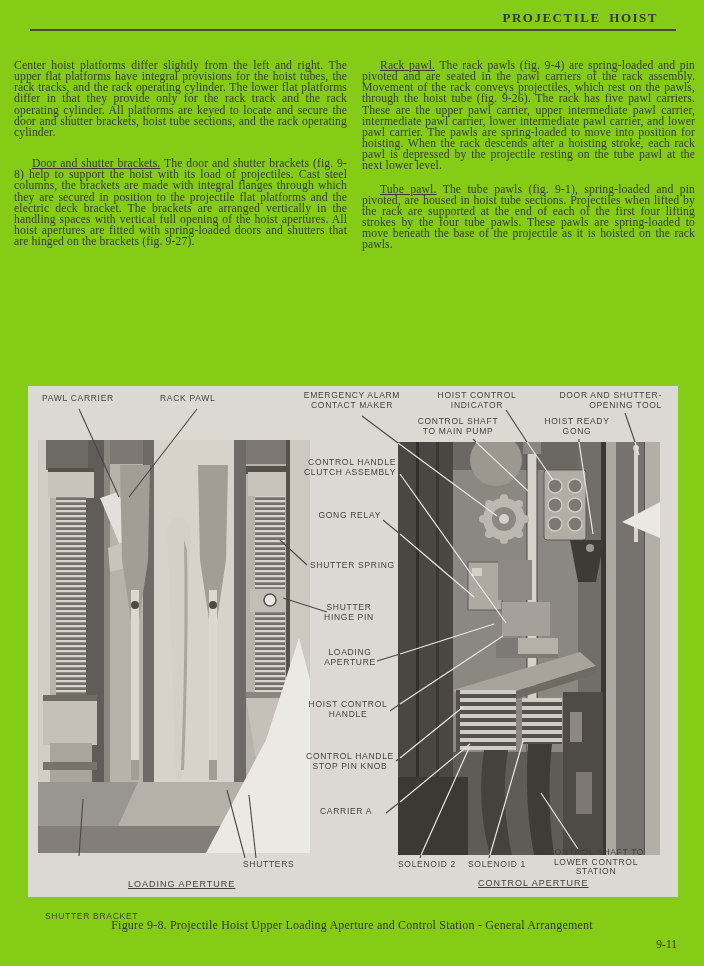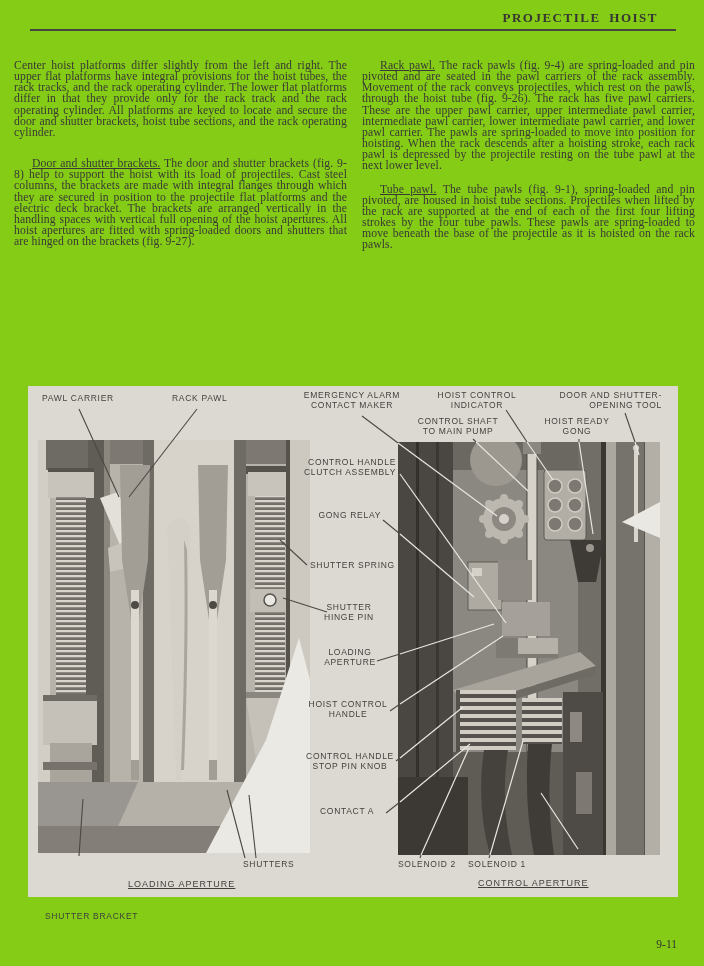--- a/index.html
+++ b/index.html
@@ -212,21 +212,21 @@
       <line x1="400" y1="704" x2="503" y2="636"></line>
       <line x1="400" y1="758" x2="463" y2="707"></line>
       <line x1="400" y1="802" x2="470" y2="744"></line>
       <line x1="421" y1="855" x2="469" y2="748"></line>
       <line x1="490" y1="855" x2="523" y2="741"></line>
       <line x1="578" y1="849" x2="541" y2="793"></line>
     </g>
   </svg>
 
   <div class="callout" style="left:42px;top:394px;">PAWL CARRIER</div>
-  <div class="callout" style="left:172px;top:394px;">RACK PAWL</div>
+  <div class="callout" style="left:160px;top:394px;">RACK PAWL</div>
   <div class="callout ctr" style="left:352px;top:391px;">EMERGENCY ALARM
 CONTACT MAKER</div>
   <div class="callout ctr" style="left:477px;top:391px;">HOIST CONTROL
 INDICATOR</div>
   <div class="callout rgt" style="right:42px;top:391px;">DOOR AND SHUTTER-
 OPENING TOOL</div>
   <div class="callout ctr" style="left:458px;top:417px;text-align:center;">CONTROL SHAFT
 TO MAIN PUMP</div>
   <div class="callout ctr" style="left:577px;top:417px;">HOIST READY
 GONG</div>
@@ -235,23 +235,26 @@
   <div class="callout rgt" style="right:323px;top:511px;">GONG RELAY</div>
   <div class="callout" style="left:310px;top:561px;">SHUTTER SPRING</div>
   <div class="callout ctr" style="left:349px;top:603px;text-align:center;">SHUTTER
 HINGE PIN</div>
   <div class="callout ctr" style="left:350px;top:648px;">LOADING
 APERTURE</div>
   <div class="callout ctr" style="left:348px;top:700px;">HOIST CONTROL
 HANDLE</div>
   <div class="callout ctr" style="left:350px;top:752px;">CONTROL HANDLE
 STOP PIN KNOB</div>
-  <div class="callout" style="left:320px;top:807px;">CONTACT A</div>
+  <div class="callout" style="left:320px;top:807px;">CARRIER A</div>
   <div class="callout" style="left:45px;top:912px;">SHUTTER BRACKET</div>
   <div class="callout" style="left:243px;top:860px;">SHUTTERS</div>
   <div class="callout" style="left:398px;top:860px;">SOLENOID 2</div>
   <div class="callout" style="left:468px;top:860px;">SOLENOID 1</div>
+  <div class="callout ctr" style="left:596px;top:848px;">CONTROL SHAFT TO
+LOWER CONTROL STATION</div>
   <div class="callout undl" style="left:128px;top:880px;">LOADING APERTURE</div>
   <div class="callout undl" style="left:478px;top:879px;">CONTROL APERTURE</div>
 
+  <div class="caption">Figure 9-8.  Projectile Hoist Upper Loading Aperture and Control Station - General Arrangement</div>
   <div class="pagenum">9-11</div>
 
 </div>
 
 </body></html>

